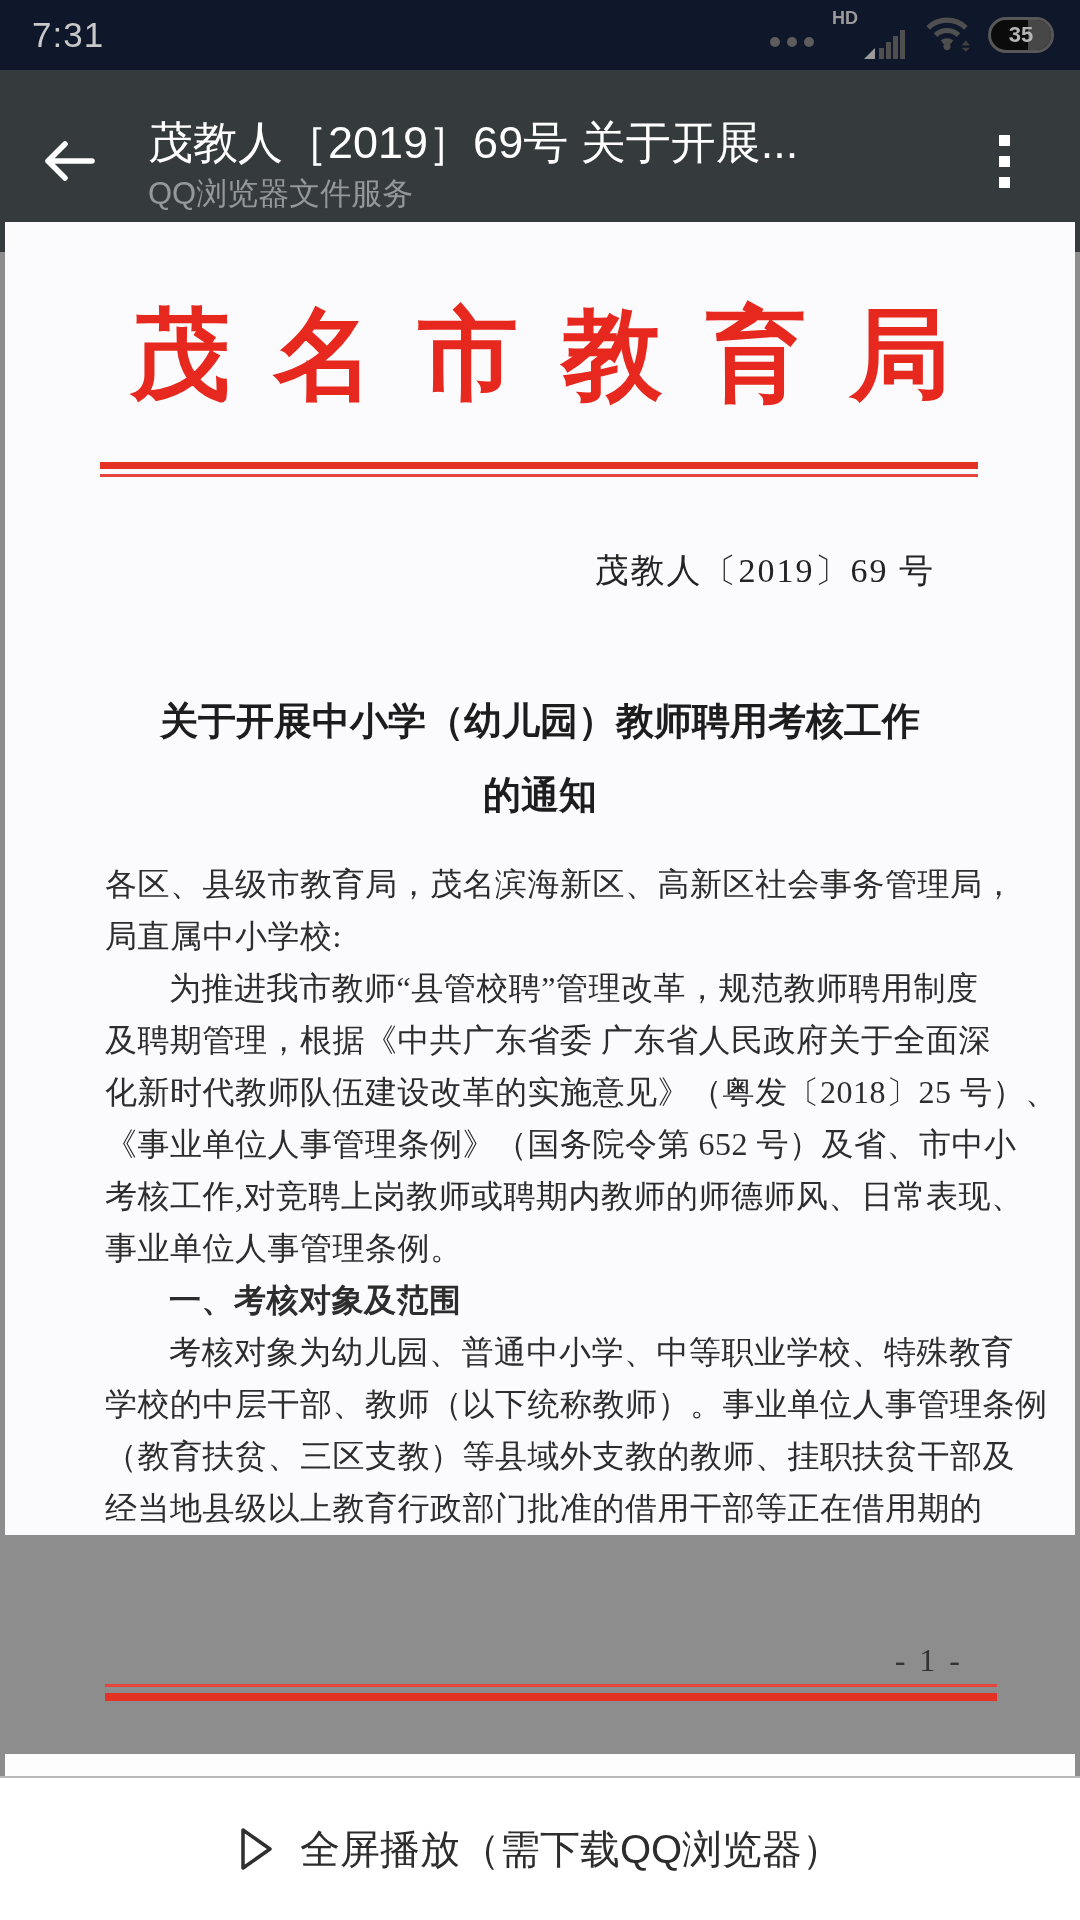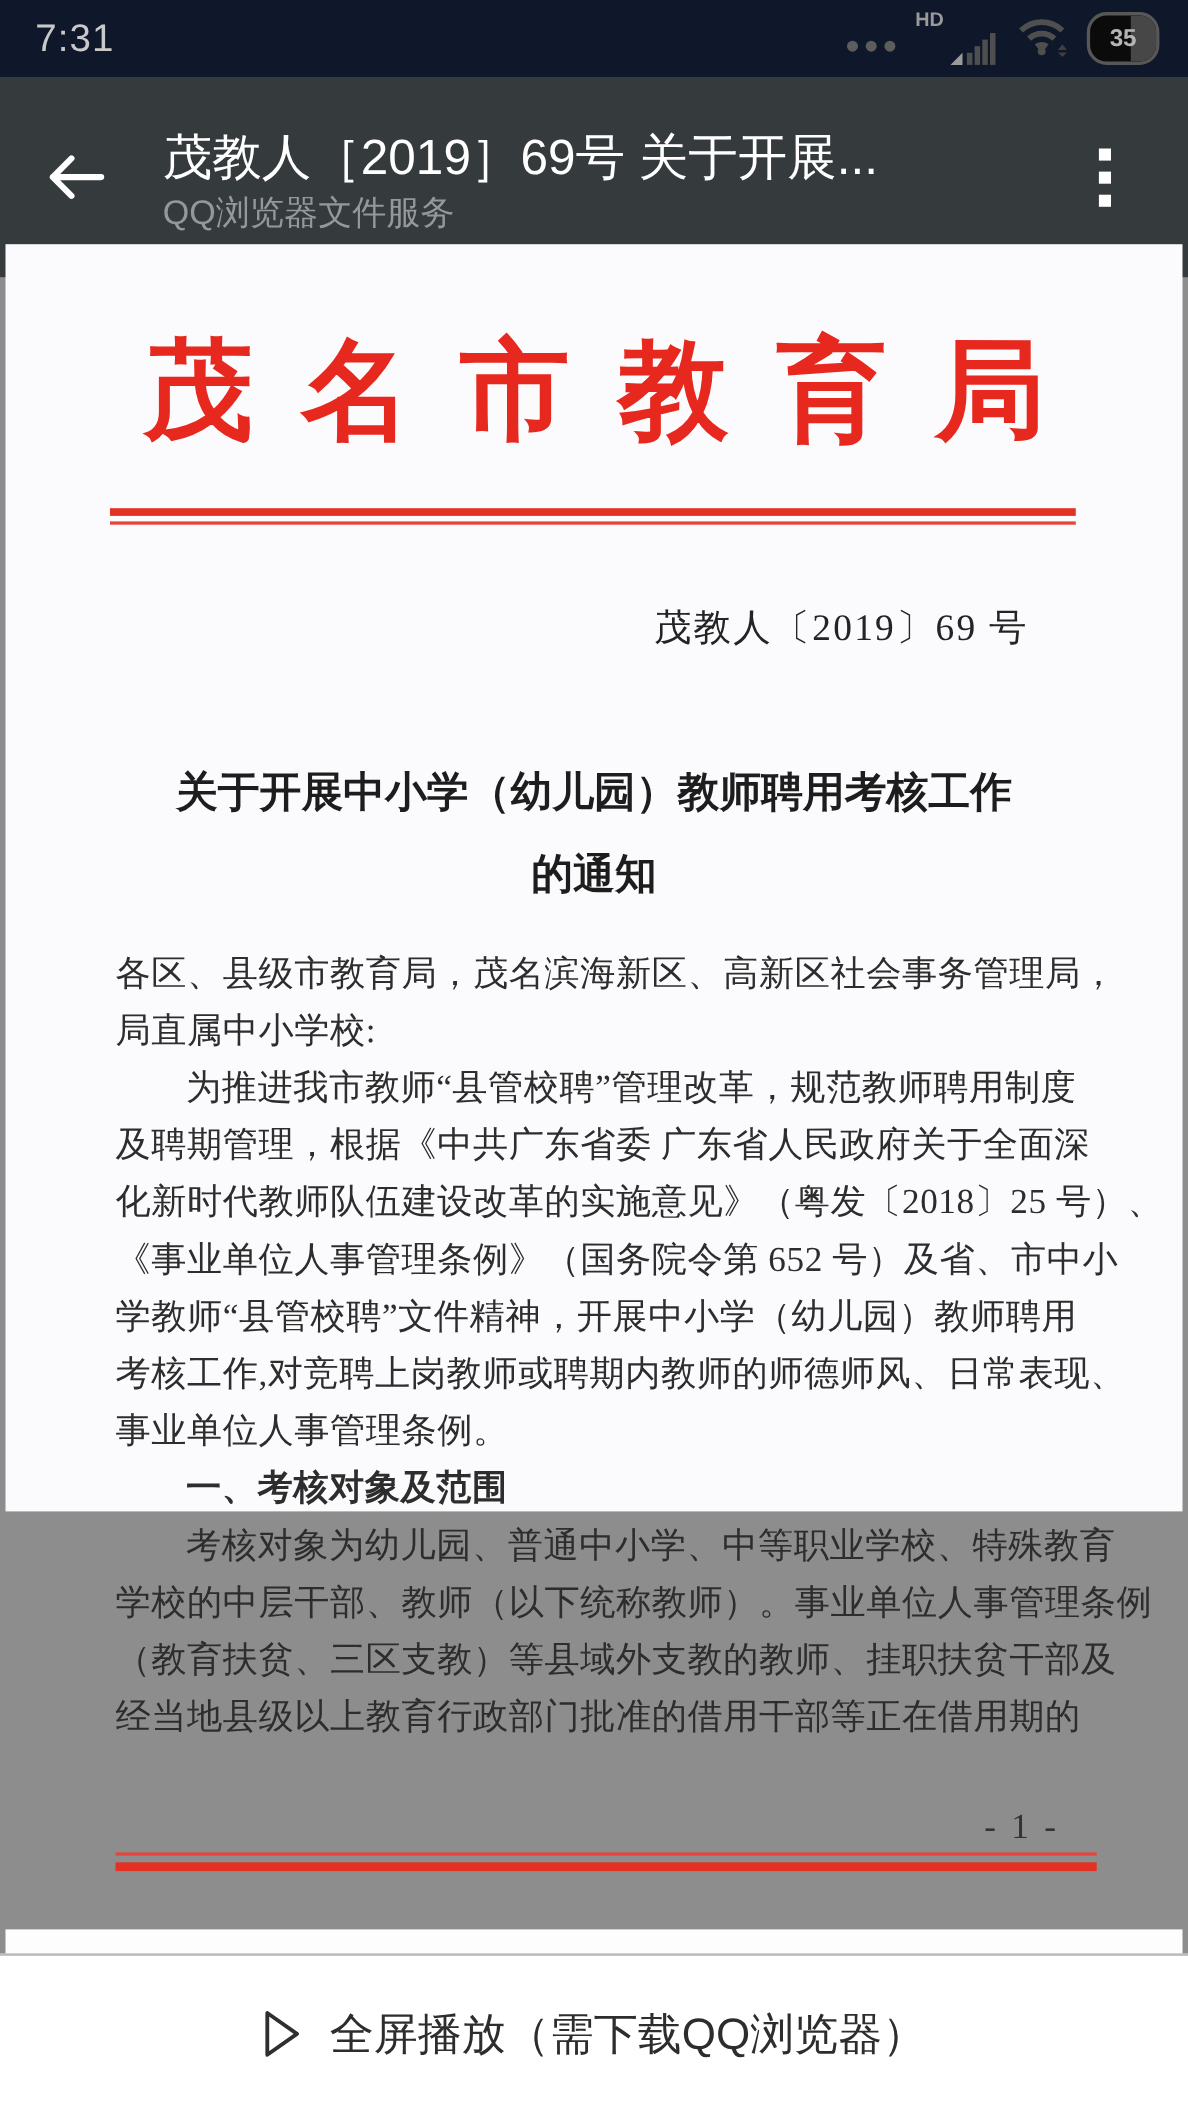--- a/index.html
+++ b/index.html
@@ -17,21 +17,21 @@
     justify-content:space-between; padding:0 26px 0 32px;
   }
   .time { color:#c9c9c9; font-size:35px; letter-spacing:1px; }
   .status-icons { display:flex; align-items:center; gap:18px; }
   .dots { display:flex; gap:7px; align-items:center; margin-top:14px; }
   .dot { width:10px; height:10px; border-radius:50%; background:#5d5d5d; }
   .signal-wrap { position:relative; width:74px; height:58px; }
   .hd { position:absolute; top:2px; left:0; color:#9a9a9a; font-size:18px; font-weight:bold; }
   .signal-svg { position:absolute; bottom:4px; right:0; }
   .battery {
-    position:relative; width:66px; height:48px; border:3px solid #575757;
+    position:relative; width:66px; height:36px; border:3px solid #575757;
     border-radius:18px; background:#0b0b0b; overflow:hidden;
     display:flex; align-items:center; justify-content:center;
   }
   .battery-fill { position:absolute; right:0; top:0; bottom:0; width:38%; background:#474747; }
   .battery-text { position:relative; color:#b5b5b5; font-size:22px; font-weight:bold; }
 
   
   .app-header {
     position:absolute; top:70px; left:0; width:100%; height:182px;
     background:#353a3d; display:flex; align-items:center;
@@ -39,21 +39,21 @@
   .back-btn { margin-left:40px; display:flex; align-items:center; }
   .header-titles { margin-left:52px; padding-top:8px; flex:1; min-width:0; overflow:hidden; }
   .header-title { color:#ffffff; font-size:45px; line-height:1.2; white-space:nowrap; }
   .header-subtitle { color:#94989b; font-size:31px; margin-top:3px; white-space:nowrap; }
   .menu-btn { margin-right:64px; display:flex; flex-direction:column; gap:10px; padding:6px; }
   .menu-sq { width:11px; height:11px; background:#ffffff; }
 
   
   .doc-viewer { position:absolute; top:212px; left:0; width:100%; height:1565px; }
   .page {
-    position:absolute; left:5px; top:10px; width:1070px; height:1152px;
+    position:absolute; left:5px; top:10px; width:1070px; height:1313px;
     background:#fbfbfd;
     font-family:"Liberation Serif","DejaVu Serif",serif;
   }
   .org-title {
     position:absolute; top:76px; left:0; right:0; text-align:center;
     font-size:100px; line-height:1.15; font-weight:bold; color:#e6281e;
     letter-spacing:44px; padding-left:44px; white-space:nowrap;
   }
   .rule-top { position:absolute; top:240px; left:95px; width:878px; }
   .rule-top .thick { height:7px; background:#e33224; }
@@ -182,23 +182,20 @@
           <div class="doc-line">
             <span>及聘期管理，根据《中共广东省委 广东省人民政府关于全面深</span>
           </div>
           <div class="doc-line">
             <span>化新时代教师队伍建设改革的实施意见》（粤发〔2018〕25 号）、</span>
           </div>
           <div class="doc-line">
             <span>《事业单位人事管理条例》（国务院令第 652 号）及省、市中小</span>
           </div>
           <div class="doc-line">
-            <span>学教师“县管校聘”文件精神，开展中小学（幼儿园）教师聘用</span>
-          </div>
-          <div class="doc-line">
             <span>考核工作,对竞聘上岗教师或聘期内教师的师德师风、日常表现、</span>
           </div>
           <div class="doc-line">
             <span>事业单位人事管理条例。</span>
           </div>
           <div class="doc-line indent bold">
             <span>一、考核对象及范围</span>
           </div>
           <div class="doc-line indent">
             <span>考核对象为幼儿园、普通中小学、中等职业学校、特殊教育</span>

